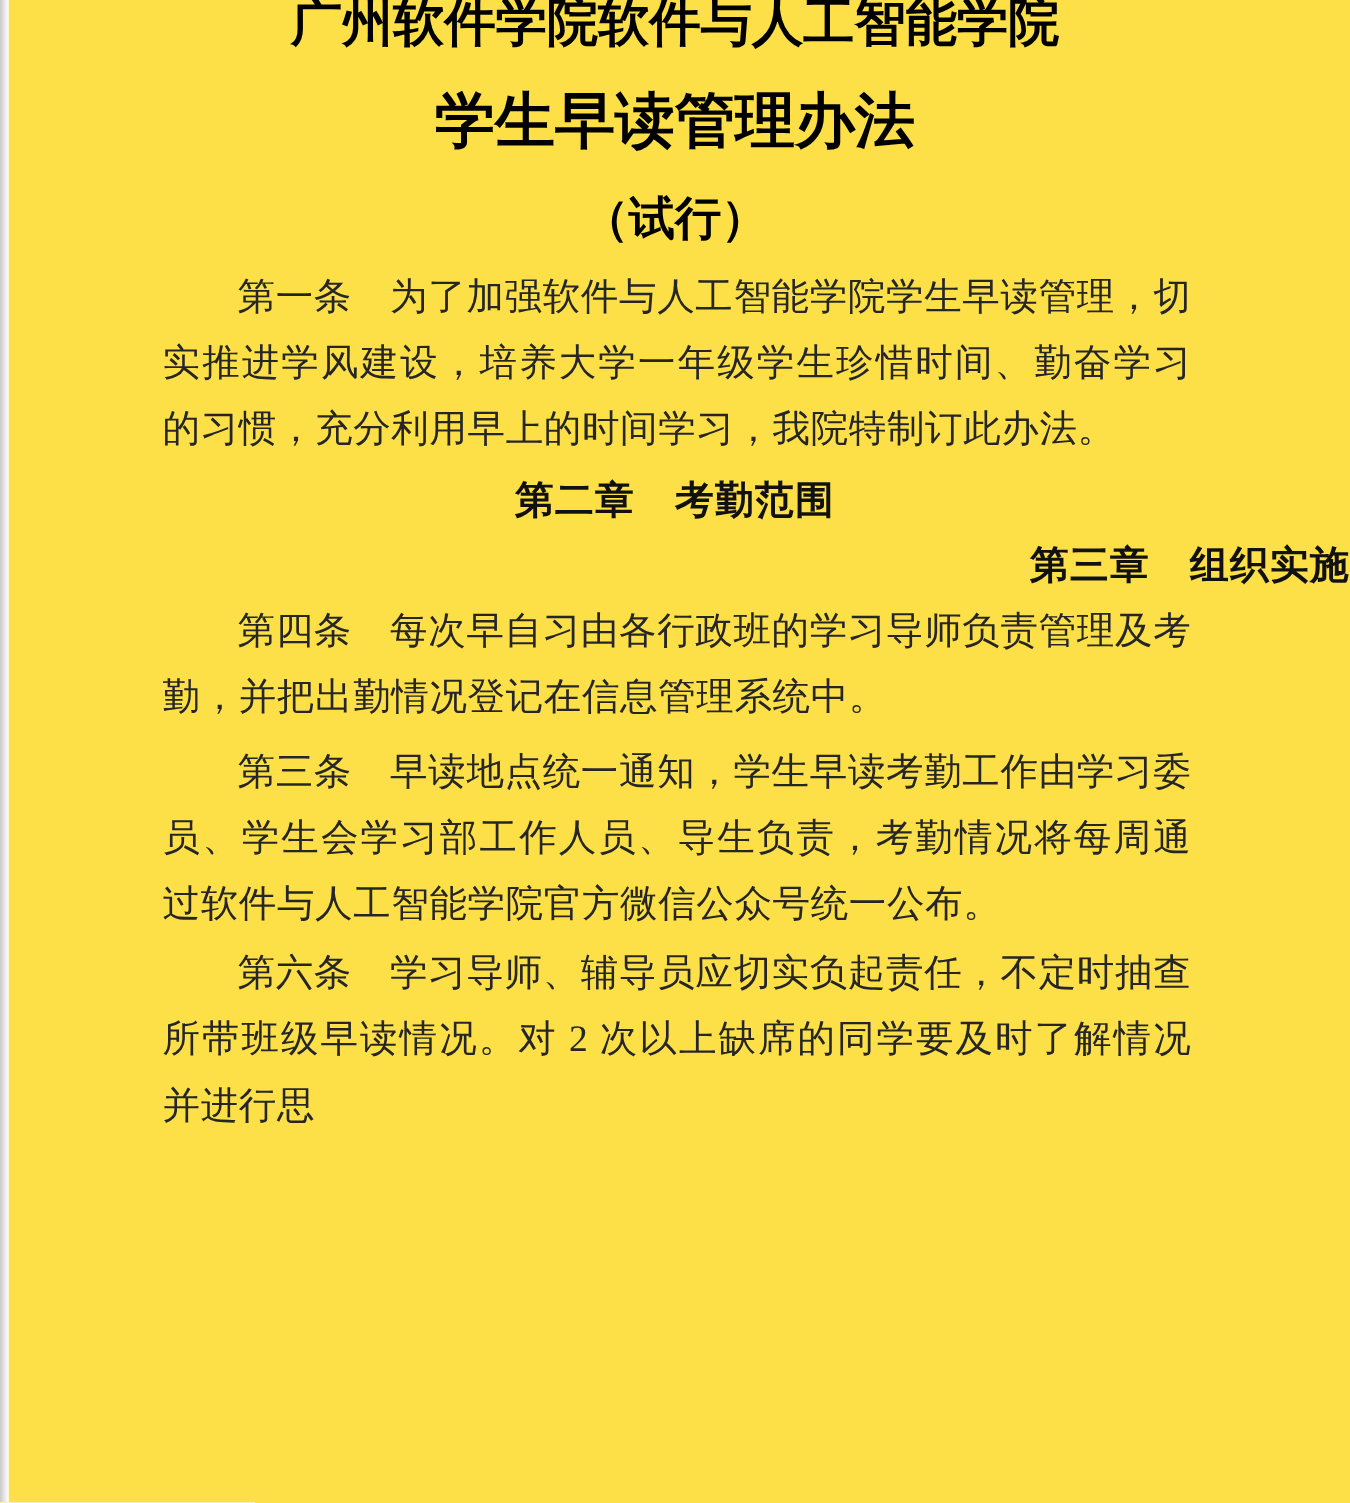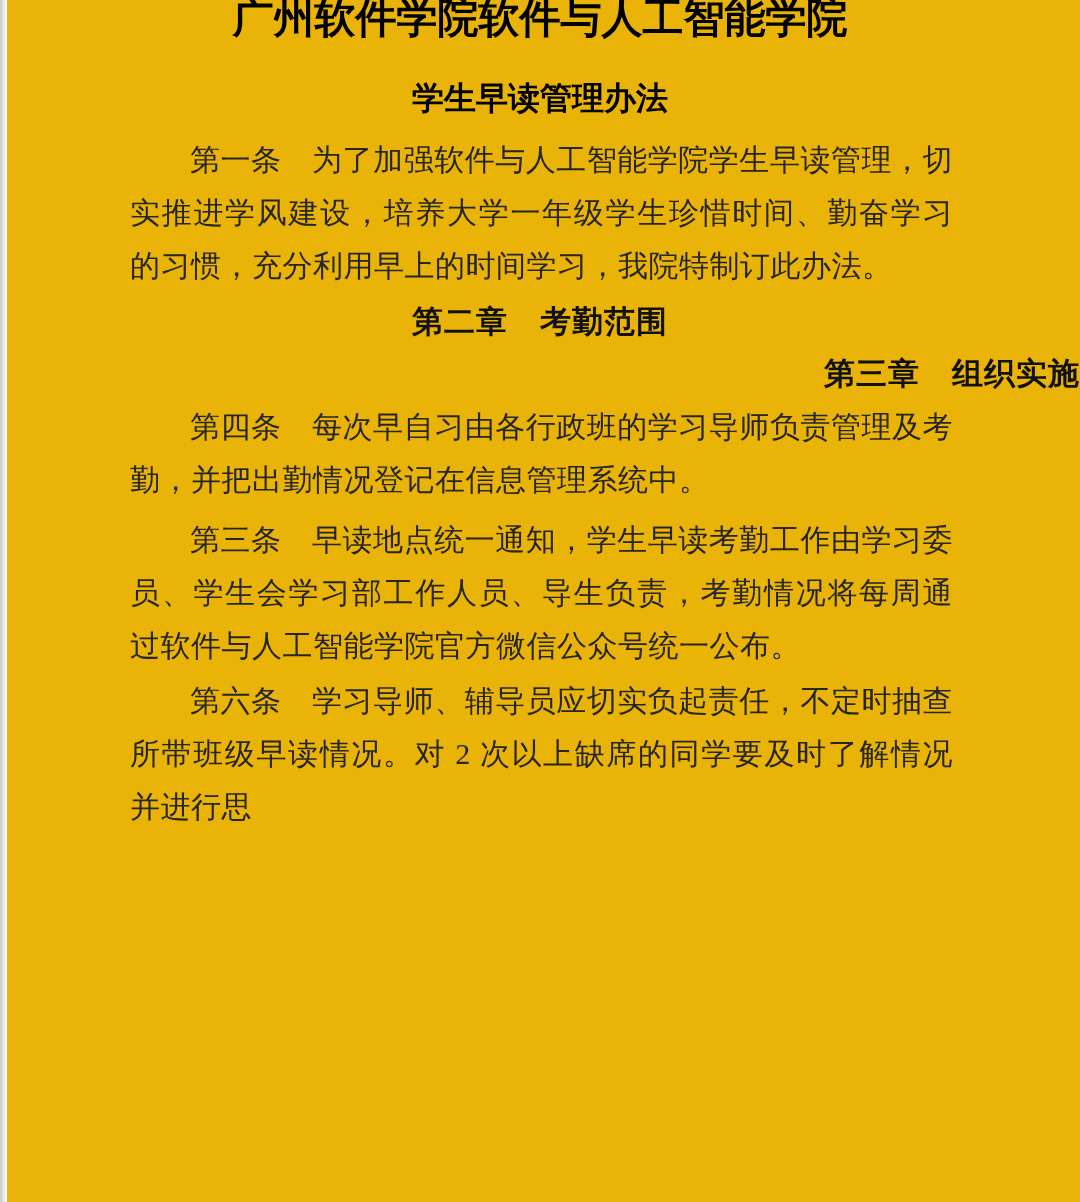--- a/index.html
+++ b/index.html
@@ -4,21 +4,21 @@
 <style>
   html, body {
     margin: 0;
     padding: 0;
     background: #ffffff;
   }
   .page {
     position: relative;
     width: 1080px;
     height: 1202px;
-    background: #eab308;
+    background: #fde047;
     overflow: hidden;
     display: flex;
     flex-direction: column;
     font-family: "Liberation Serif", "DejaVu Serif", serif;
     color: #262626;
   }
   .edge-strip {
     position: absolute;
     left: 0;
     top: 0;
@@ -31,21 +31,21 @@
     font-weight: 900;
     color: #000000;
     flex: 0 0 auto;
   }
   .title-l1 {
     font-size: 41px;
     line-height: 52px;
     margin: -8px 0 0 0;
   }
   .title-l2 {
-    font-size: 32px;
+    font-size: 48px;
     line-height: 52px;
     margin: 28px 0 0 0;
   }
   .title-l3 {
     font-size: 37px;
     line-height: 52px;
     margin: 26px 0 0 0;
   }
   .chapter-heading {
     font-family: "Liberation Sans", "DejaVu Sans", sans-serif;
@@ -82,20 +82,21 @@
 </head>
 <body>
 
 <div class="page">
   <div class="edge-strip"></div>
 
   <div class="title title-l1">广州软件学院软件与人工智能学院</div>
 
   <div class="title title-l2">学生早读管理办法</div>
 
+  <div class="title title-l3">（试行）</div>
 
 
   <p class="body-para p-1">第一条　为了加强软件与人工智能学院学生早读管理，切实推进学风建设，培养大学一年级学生珍惜时间、勤奋学习的习惯，充分利用早上的时间学习，我院特制订此办法。</p>
 
   <div class="chapter-heading ch-2">第二章　考勤范围</div>
 
 
   <div class="chapter-heading ch-3">第三章　组织实施</div>
 
   <p class="body-para p-4">第四条　每次早自习由各行政班的学习导师负责管理及考勤，并把出勤情况登记在信息管理系统中。</p>

